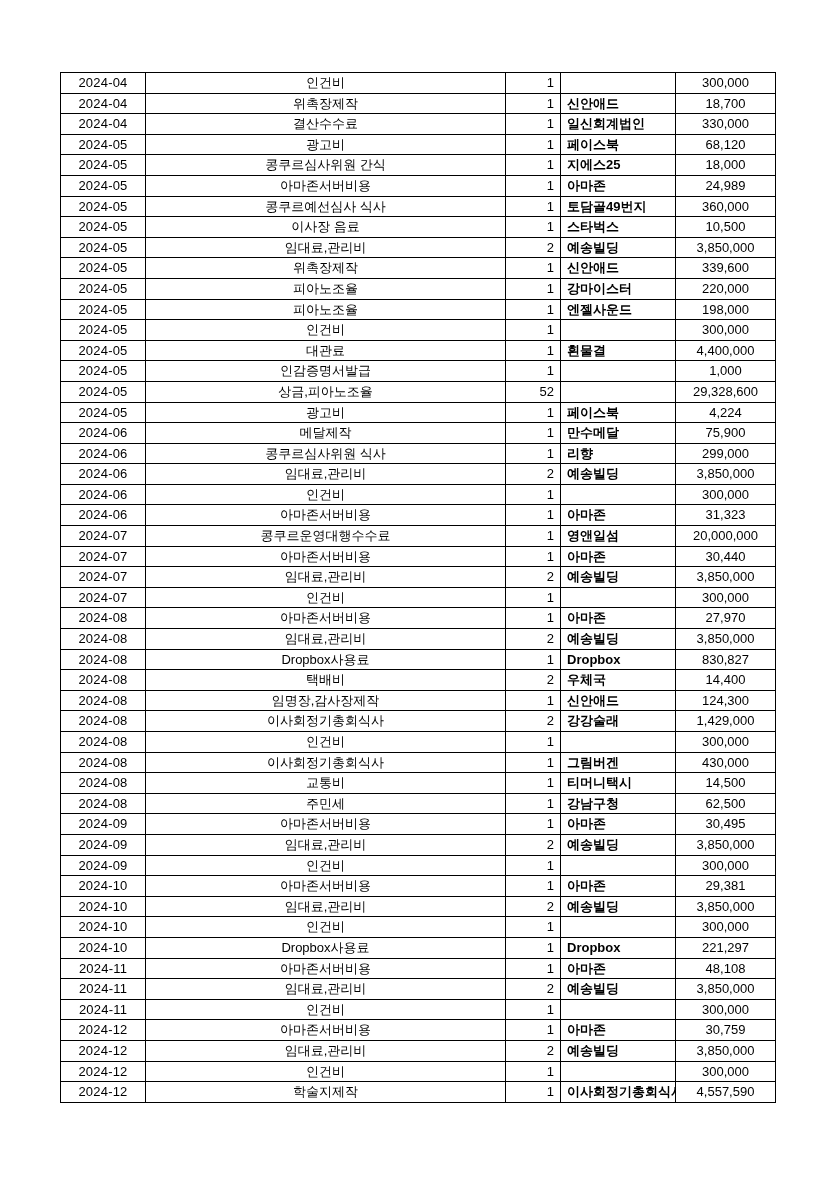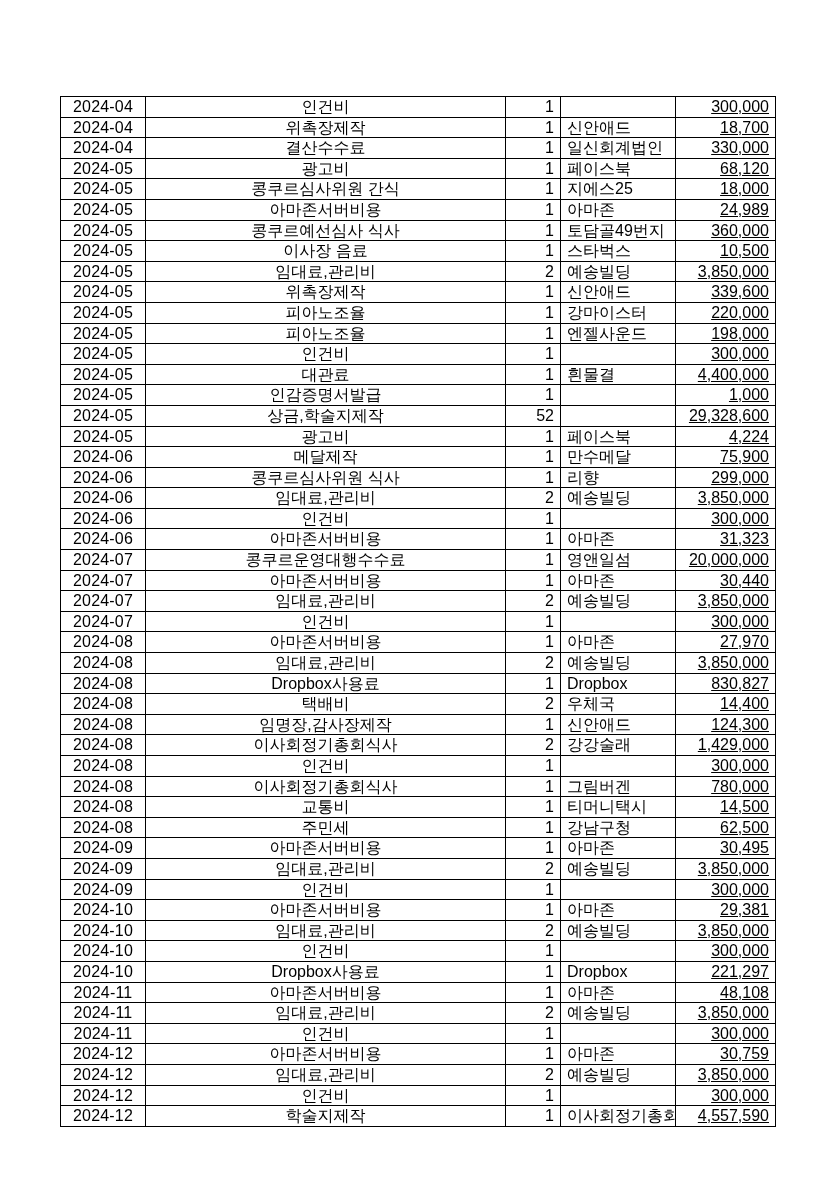--- a/index.html
+++ b/index.html
@@ -19,22 +19,21 @@
     width: 835px;
     height: 1181px;
     background: #ffffff;
     box-sizing: border-box;
     padding: 72px 60px;
   }
   table.ledger {
     width: 715px;
     border-collapse: collapse;
     table-layout: fixed;
-    font-size: 16px;
-    margin-top: 24px;
+    font-size: 13px;
   }
   table.ledger col.c-date   { width: 85px; }
   table.ledger col.c-item   { width: 360px; }
   table.ledger col.c-qty    { width: 55px; }
   table.ledger col.c-vendor { width: 115px; }
   table.ledger col.c-amount { width: 100px; }
 
   table.ledger td {
     border: 1px solid #000000;
     height: 19.6px;
@@ -52,25 +51,25 @@
     text-align: center;
     padding-left: 10px;
   }
   td.qty {
     text-align: right;
     padding-right: 8px;
   }
   td.vendor {
     text-align: left;
     padding-left: 6px;
+    font-weight: bold;
   }
   td.amount {
-    text-align: right;
+    text-align: center;
     padding-right: 8px;
-    text-decoration: underline;
   }
 </style>
 </head>
 <body>
 
 <div class="page">
   <table class="ledger">
     <colgroup>
       <col class="c-date">
       <col class="c-item">
@@ -179,21 +178,21 @@
         </tr>
         <tr>
           <td class="date">2024-05</td>
           <td class="item">인감증명서발급</td>
           <td class="qty">1</td>
           <td class="vendor"></td>
           <td class="amount">1,000</td>
         </tr>
         <tr>
           <td class="date">2024-05</td>
-          <td class="item">상금,학술지제작</td>
+          <td class="item">상금,피아노조율</td>
           <td class="qty">52</td>
           <td class="vendor"></td>
           <td class="amount">29,328,600</td>
         </tr>
         <tr>
           <td class="date">2024-05</td>
           <td class="item">광고비</td>
           <td class="qty">1</td>
           <td class="vendor">페이스북</td>
           <td class="amount">4,224</td>
@@ -308,21 +307,21 @@
           <td class="item">인건비</td>
           <td class="qty">1</td>
           <td class="vendor"></td>
           <td class="amount">300,000</td>
         </tr>
         <tr>
           <td class="date">2024-08</td>
           <td class="item">이사회정기총회식사</td>
           <td class="qty">1</td>
           <td class="vendor">그림버겐</td>
-          <td class="amount">780,000</td>
+          <td class="amount">430,000</td>
         </tr>
         <tr>
           <td class="date">2024-08</td>
           <td class="item">교통비</td>
           <td class="qty">1</td>
           <td class="vendor">티머니택시</td>
           <td class="amount">14,500</td>
         </tr>
         <tr>
           <td class="date">2024-08</td>

